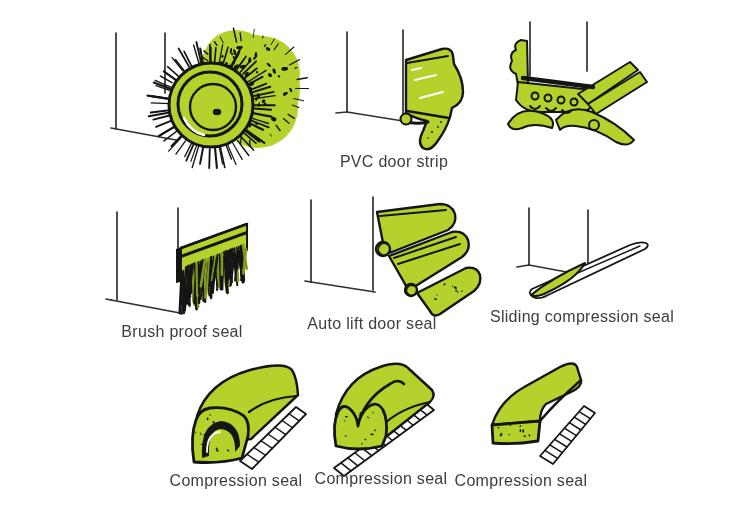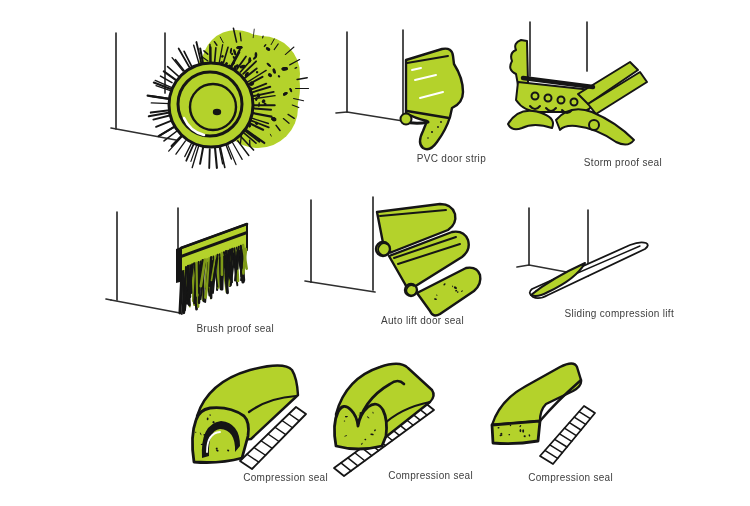--- a/index.html
+++ b/index.html
@@ -3,22 +3,22 @@
 <meta charset="utf-8">
 <style>
   :root{
     --green:#b4d22b; --ink:#151515; --door:#2f2f2f; --label:#3d3d3d; --bg:#ffffff;
   }
   html,body{margin:0;padding:0;background:var(--bg);}
   .stage{position:relative;width:750px;height:506px;background:var(--bg);
          font-family:"Liberation Sans",sans-serif;overflow:hidden;}
   .fig{position:absolute;}
   .fig svg{position:absolute;overflow:visible;}
-  .caption{position:absolute;left:0;right:8px;text-align:right;
-           font-size:10px;letter-spacing:.3px;color:var(--label);white-space:nowrap;}
+  .caption{position:absolute;left:0;right:0;text-align:center;
+           font-size:16px;letter-spacing:.3px;color:var(--label);white-space:nowrap;}
   
   .door{stroke:var(--door);stroke-width:1.7;fill:none;stroke-linecap:round;}
   .seal{fill:var(--green);stroke:var(--ink);stroke-width:2.4;stroke-linejoin:round;stroke-linecap:round;}
   .seal2{fill:var(--green);stroke:var(--ink);stroke-width:2;stroke-linejoin:round;stroke-linecap:round;}
   .blob{fill:var(--green);stroke:none;}
   .inkline{stroke:var(--ink);fill:none;stroke-width:2;stroke-linecap:round;}
   .inkthick{stroke:var(--ink);fill:none;stroke-width:4;stroke-linecap:round;}
   .whiteline{stroke:#ffffff;fill:none;stroke-width:2;stroke-linecap:round;}
   .blackfill{fill:var(--ink);stroke:none;}
   .ladderpoly{fill:#ffffff;stroke:var(--ink);stroke-width:1.8;stroke-linejoin:round;}
@@ -284,21 +284,20 @@
         <circle class="inkline" cx="535" cy="96" r="3.5"></circle>
         <circle class="inkline" cx="548" cy="98" r="3.5"></circle>
         <circle class="inkline" cx="561" cy="100" r="3.5"></circle>
         <circle class="inkline" cx="574" cy="102" r="3.5"></circle>
         <path class="inkline" d="M530,106 q5,6 10,0"></path>
         <path class="inkline" d="M546,108 q5,6 10,0"></path>
         <path class="inkline" d="M562,110 q5,6 10,0"></path>
         <circle class="seal2" cx="594" cy="125" r="5"></circle>
       </g>
     </svg>
-    <div class="caption" style="top:137px;">Storm proof seal</div>
   </div>
 
   <div class="fig" style="left:82px;top:195px;width:200px;height:150px;">
     <svg style="left:23px;top:0;" width="160" height="130" viewBox="105 195 160 130">
       <g>
         <path class="door" d="M117,212 V300"></path>
         <path class="door" d="M178,208 V253"></path>
         <path class="door" d="M106,299 L111,300"></path>
         <path class="door" d="M111,300 L180,313"></path>
       </g>
@@ -430,21 +429,21 @@
         <path class="door" d="M588,210 V276"></path>
         <path class="door" d="M517,267 L529,265"></path>
         <path class="door" d="M529,265 L588,276"></path>
       </g>
       <g>
         <path class="ladderpoly" d="M533,297 Q527,293 532,289 L630,245 Q640,241 646,243 Q650,245 645,249 L548,295 Q539,300 533,297 Z"></path>
         <path class="inkline" d="M536,291 L640,246" style="stroke-width:1.4"></path>
         <path class="seal2" d="M531,295 Q552,278 585,263 Q576,279 548,292 Q537,298 531,295 Z"></path>
       </g>
     </svg>
-    <div class="caption" style="top:113px;">Sliding compression lift</div>
+    <div class="caption" style="top:113px;">Sliding compression seal</div>
   </div>
 
   <div class="fig" style="left:136px;top:360px;width:200px;height:130px;">
     <svg style="left:39px;top:0;" width="135" height="112" viewBox="175 360 135 112">
       <g id="hatch7">
           <polygon points="240,461 296,407 306,414 252,469" class="ladderpoly"></polygon>
           <line x1="247" y1="454.25" x2="258.75" y2="462.125" stroke="#151515" stroke-width="1.5" stroke-linecap="round"></line>
           <line x1="254" y1="447.5" x2="265.5" y2="455.25" stroke="#151515" stroke-width="1.5" stroke-linecap="round"></line>
           <line x1="261" y1="440.75" x2="272.25" y2="448.375" stroke="#151515" stroke-width="1.5" stroke-linecap="round"></line>
           <line x1="268" y1="434" x2="279" y2="441.5" stroke="#151515" stroke-width="1.5" stroke-linecap="round"></line>

